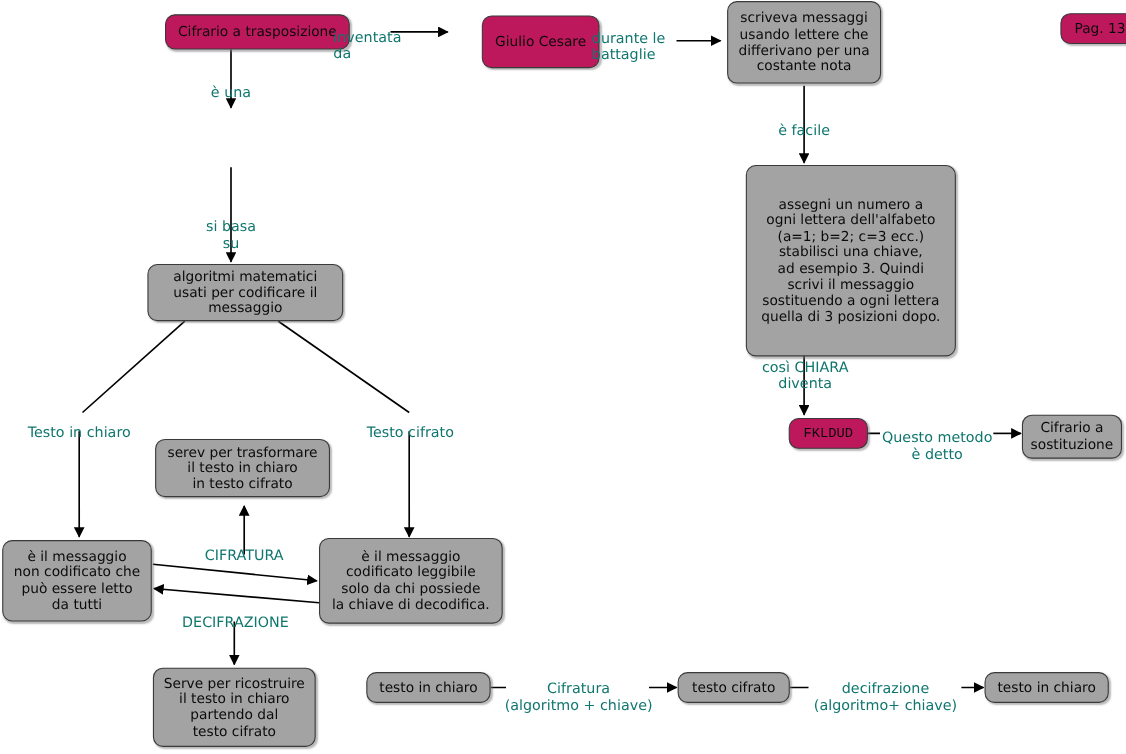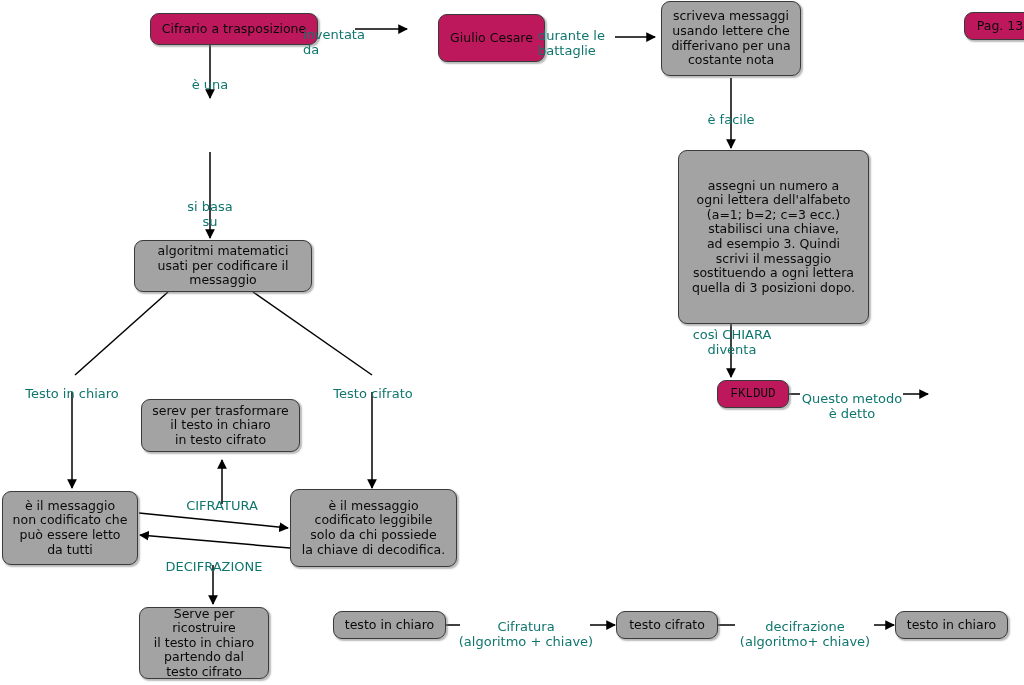--- a/index.html
+++ b/index.html
@@ -141,20 +141,24 @@
   <div class="node" style="left:134px; top:240px; width:178px; height:52px; white-space:pre-line;">
     <span>algoritmi matematici
 usati per codificare il
 messaggio</span>
   </div>
 
   <div class="node pale" style="left:693px; top:380px; width:72px; height:28px;font-family:Liberation Mono, monospace;">
     <span>FKLDUD</span>
   </div>
 
+  <div class="node" style="left:929px; top:377px; width:91px; height:40px; white-space:pre-line;">
+    <span>Cifrario a
+sostituzione</span>
+  </div>
 
   <div class="node" style="left:141px; top:399px; width:159px; height:53px; white-space:pre-line;">
     <span>serev per trasformare
 il testo in chiaro
 in testo cifrato</span>
   </div>
 
   <div class="node" style="left:2px; top:491px; width:136px; height:74px; white-space:pre-line;">
     <span>è il messaggio
 non codificato che
@@ -162,21 +166,21 @@
 da tutti</span>
   </div>
 
   <div class="node" style="left:290px; top:489px; width:167px; height:78px; white-space:pre-line;">
     <span>è il messaggio
 codificato leggibile
 solo da chi possiede
 la chiave di decodifica.</span>
   </div>
 
-  <div class="node" style="left:139px; top:607px; width:130px; height:72px; white-space:pre-line;">
+  <div class="node" style="left:139px; top:607px; width:148px; height:72px; white-space:pre-line;">
     <span>Serve per ricostruire
 il testo in chiaro
 partendo dal
 testo cifrato</span>
   </div>
 
   <div class="node" style="left:333px; top:611px; width:113px; height:28px;">
     <span>testo in chiaro</span>
   </div>
 

